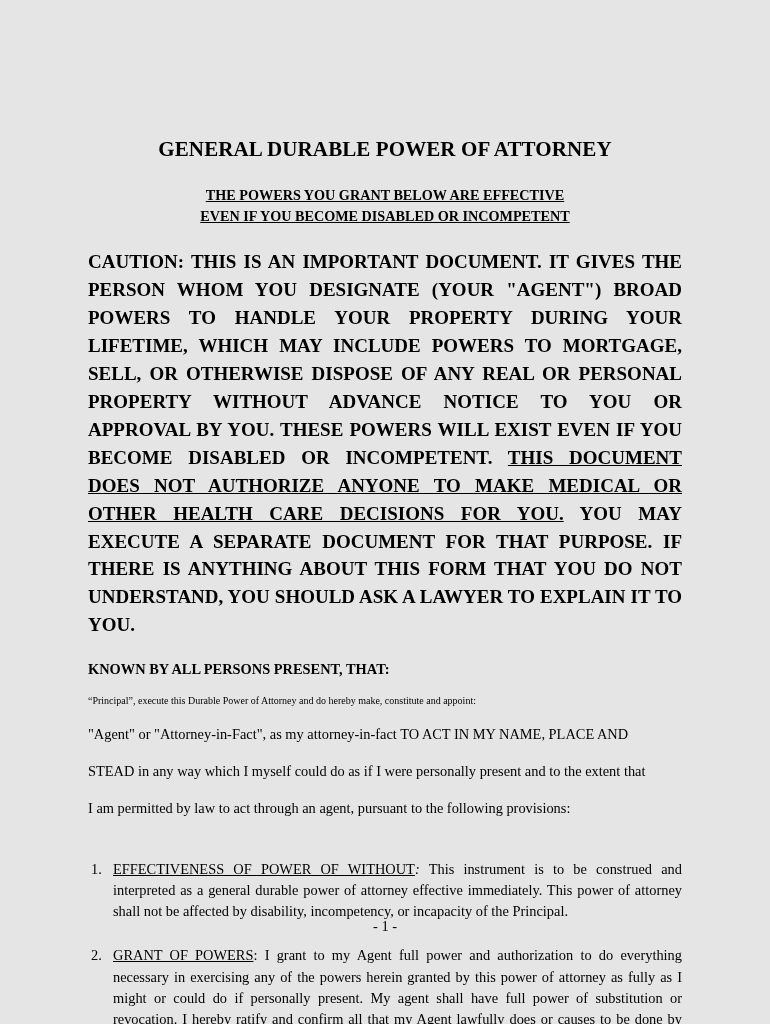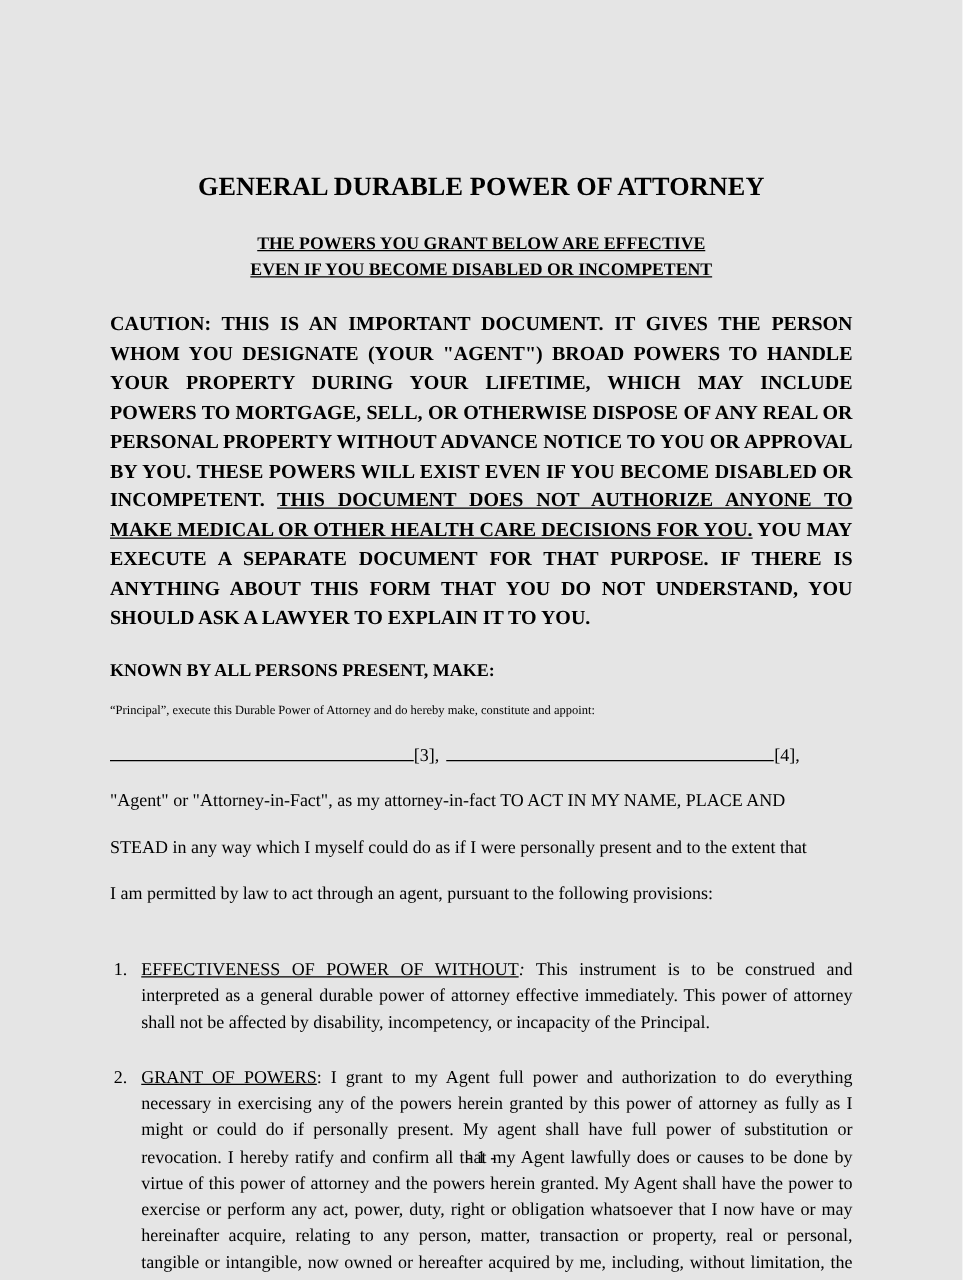--- a/index.html
+++ b/index.html
@@ -48,21 +48,21 @@
     margin-top: 24px;
     text-align: center;
     font-size: 14.2px;
     font-weight: bold;
     line-height: 1.45;
   }
   .subtitle-line { display: block; text-decoration: underline; }
 
   .caution-block {
     margin-top: 22px;
-    font-size: 16px;
+    font-size: 19px;
     font-weight: bold;
     text-align: justify;
     text-justify: inter-word;
     line-height: 1.47;
   }
   .caution-block .u { text-decoration: underline; }
 
   .known-line {
     margin-top: 20px;
     font-size: 14.4px;
@@ -149,26 +149,25 @@
 
     <h1 class="doc-title">GENERAL DURABLE POWER OF ATTORNEY</h1>
 
     <div class="subtitle-block">
       <span class="subtitle-line">THE POWERS YOU GRANT BELOW ARE EFFECTIVE</span>
       <span class="subtitle-line">EVEN IF YOU BECOME DISABLED OR INCOMPETENT</span>
     </div>
 
     <p class="caution-block"><span>CAUTION: THIS IS AN IMPORTANT DOCUMENT.  IT GIVES THE PERSON WHOM YOU DESIGNATE  (YOUR "AGENT") BROAD POWERS TO HANDLE YOUR PROPERTY DURING YOUR LIFETIME, WHICH MAY INCLUDE POWERS TO MORTGAGE, SELL, OR OTHERWISE DISPOSE OF ANY REAL OR PERSONAL PROPERTY WITHOUT ADVANCE NOTICE TO YOU OR APPROVAL BY YOU.  THESE POWERS WILL EXIST EVEN IF YOU BECOME DISABLED OR INCOMPETENT.  </span><span class="u">THIS DOCUMENT DOES NOT AUTHORIZE ANYONE TO MAKE MEDICAL OR OTHER HEALTH CARE DECISIONS FOR YOU.</span><span>   YOU MAY EXECUTE A SEPARATE DOCUMENT FOR THAT PURPOSE.   IF THERE IS ANYTHING ABOUT THIS FORM THAT YOU DO NOT UNDERSTAND, YOU SHOULD ASK A LAWYER TO EXPLAIN IT TO YOU.</span></p>
 
-    <p class="known-line">KNOWN BY ALL PERSONS PRESENT, MAKE:</p>
+    <p class="known-line">KNOWN BY ALL PERSONS PRESENT, THAT:</p>
 
 
     <p class="para">“Principal”, execute this Durable Power of Attorney and do hereby make, constitute and appoint:</p>
 
-    <div class="blank-row second"><span class="fill fill-3"></span><span class="tag">[3],</span><span class="fill fill-4"></span><span class="tag">[4],</span></div>
 
     <p class="agent-para"><span>"Agent" or "Attorney-in-Fact", as my attorney-in-fact </span><span class="bold">TO ACT IN MY NAME, PLACE AND</span></p>
 
     <p class="agent-para"><span class="bold">STEAD</span><span> in any way which I myself could do as if I were personally present and to the extent that</span></p>
 
     <p class="agent-para">I am permitted by law to act through an agent, pursuant to the following provisions:</p>
 
     <ol class="num-list">
       <li class="num-item">
         <span class="num-marker">1.</span><span class="u">EFFECTIVENESS OF POWER OF WITHOUT</span><span class="ital">:</span><span> This instrument is to be construed and interpreted as a general durable power of attorney effective immediately. This power of attorney shall not be affected by disability, incompetency, or incapacity of the Principal.</span>

